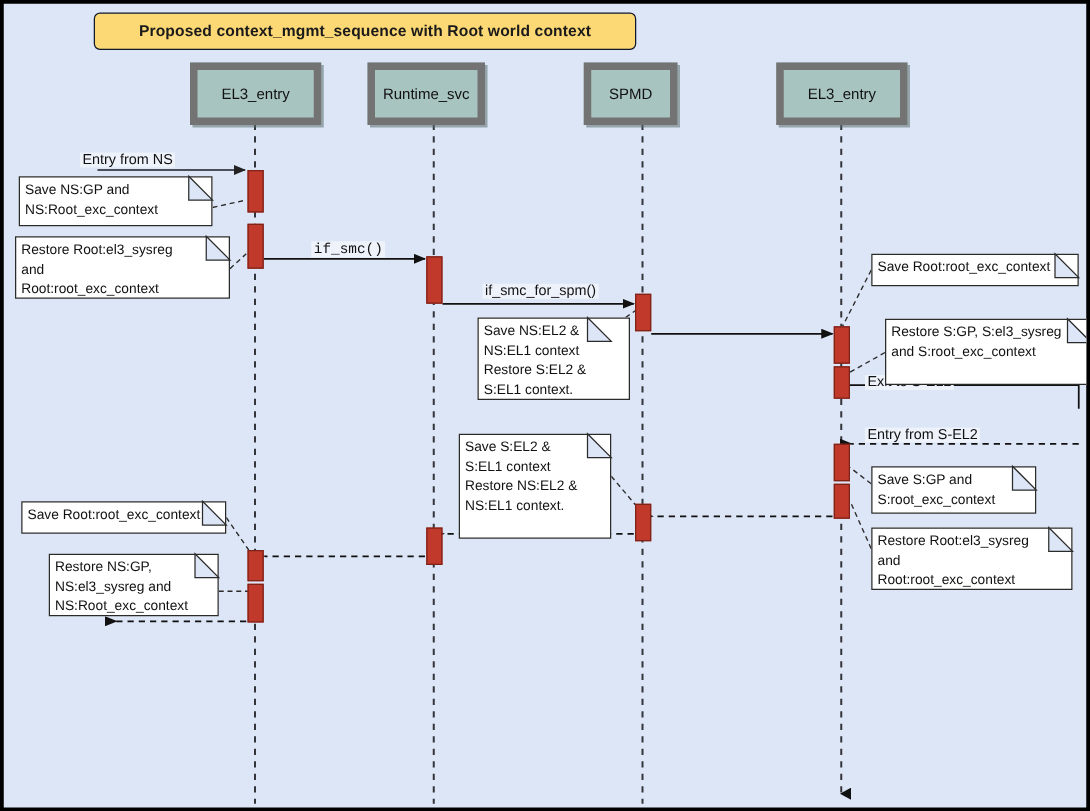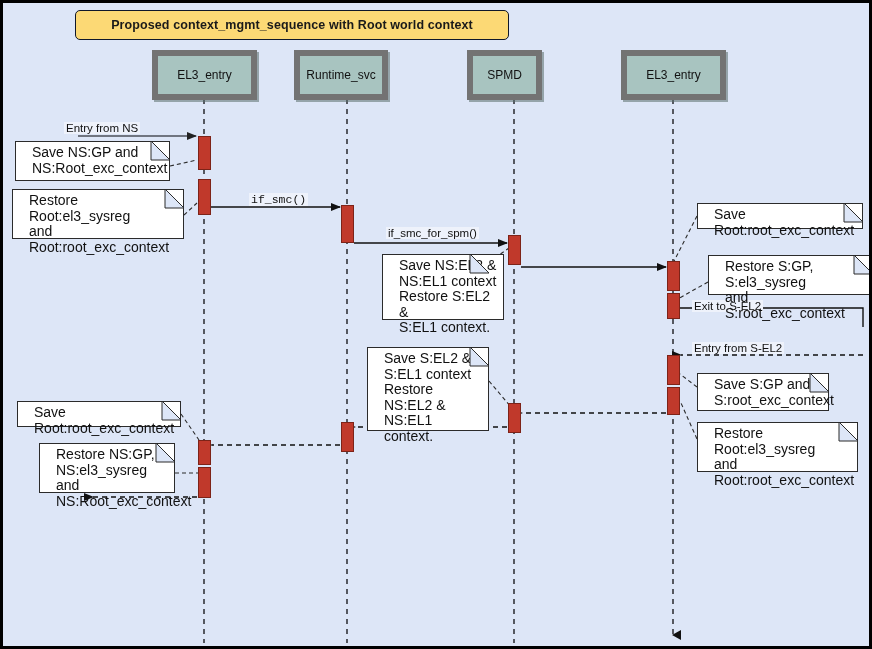--- a/index.html
+++ b/index.html
@@ -63,24 +63,24 @@
     width: 13px;
     background: #c0392b;
     border: 1px solid #7d2318;
   }
 
   
   .note {
     position: absolute;
     background: #ffffff;
     border: 1px solid #2b2b2b;
-    font-size: 14px;
+    font-size: 11px;
     line-height: 15.5px;
     color: #111;
-    padding: 3px 5px 3px 16px;
+    padding: 3px 5px 3px 4px;
     white-space: pre-line;
   }
 
   
   .msg-label {
     position: absolute;
     font-size: 11.5px;
     color: #111;
     background: #eef2fb;
     padding: 0 2px;
@@ -193,21 +193,21 @@
 Root:root_exc_context</div>
   <div class="note" style="left:379px; top:251px; width:122px; height:66px;">Save NS:EL2 &amp;
 NS:EL1 context
 Restore S:EL2 &amp;
 S:EL1 context.</div>
   <div class="note" style="left:364px; top:344px; width:122px; height:84px;">Save S:EL2 &amp;
 S:EL1 context
 Restore NS:EL2 &amp;
 NS:EL1 context.</div>
   <div class="note" style="left:694px; top:200px; width:166px; height:26px;">Save Root:root_exc_context</div>
-  <div class="note" style="left:705px; top:252px; width:165px; height:40px;">Restore S:GP, S:el3_sysreg
+  <div class="note" style="left:705px; top:252px; width:165px; height:53px;">Restore S:GP, S:el3_sysreg
 and S:root_exc_context</div>
   <div class="note" style="left:694px; top:370px; width:132px; height:38px;">Save S:GP and
 S:root_exc_context</div>
   <div class="note" style="left:694px; top:419px; width:161px; height:50px;">Restore Root:el3_sysreg
 and
 Root:root_exc_context</div>
   <div class="note" style="left:14px; top:398px; width:164px; height:26px;">Save Root:root_exc_context</div>
   <div class="note" style="left:36px; top:440px; width:136px; height:50px;">Restore NS:GP,
 NS:el3_sysreg and
 NS:Root_exc_context</div>

